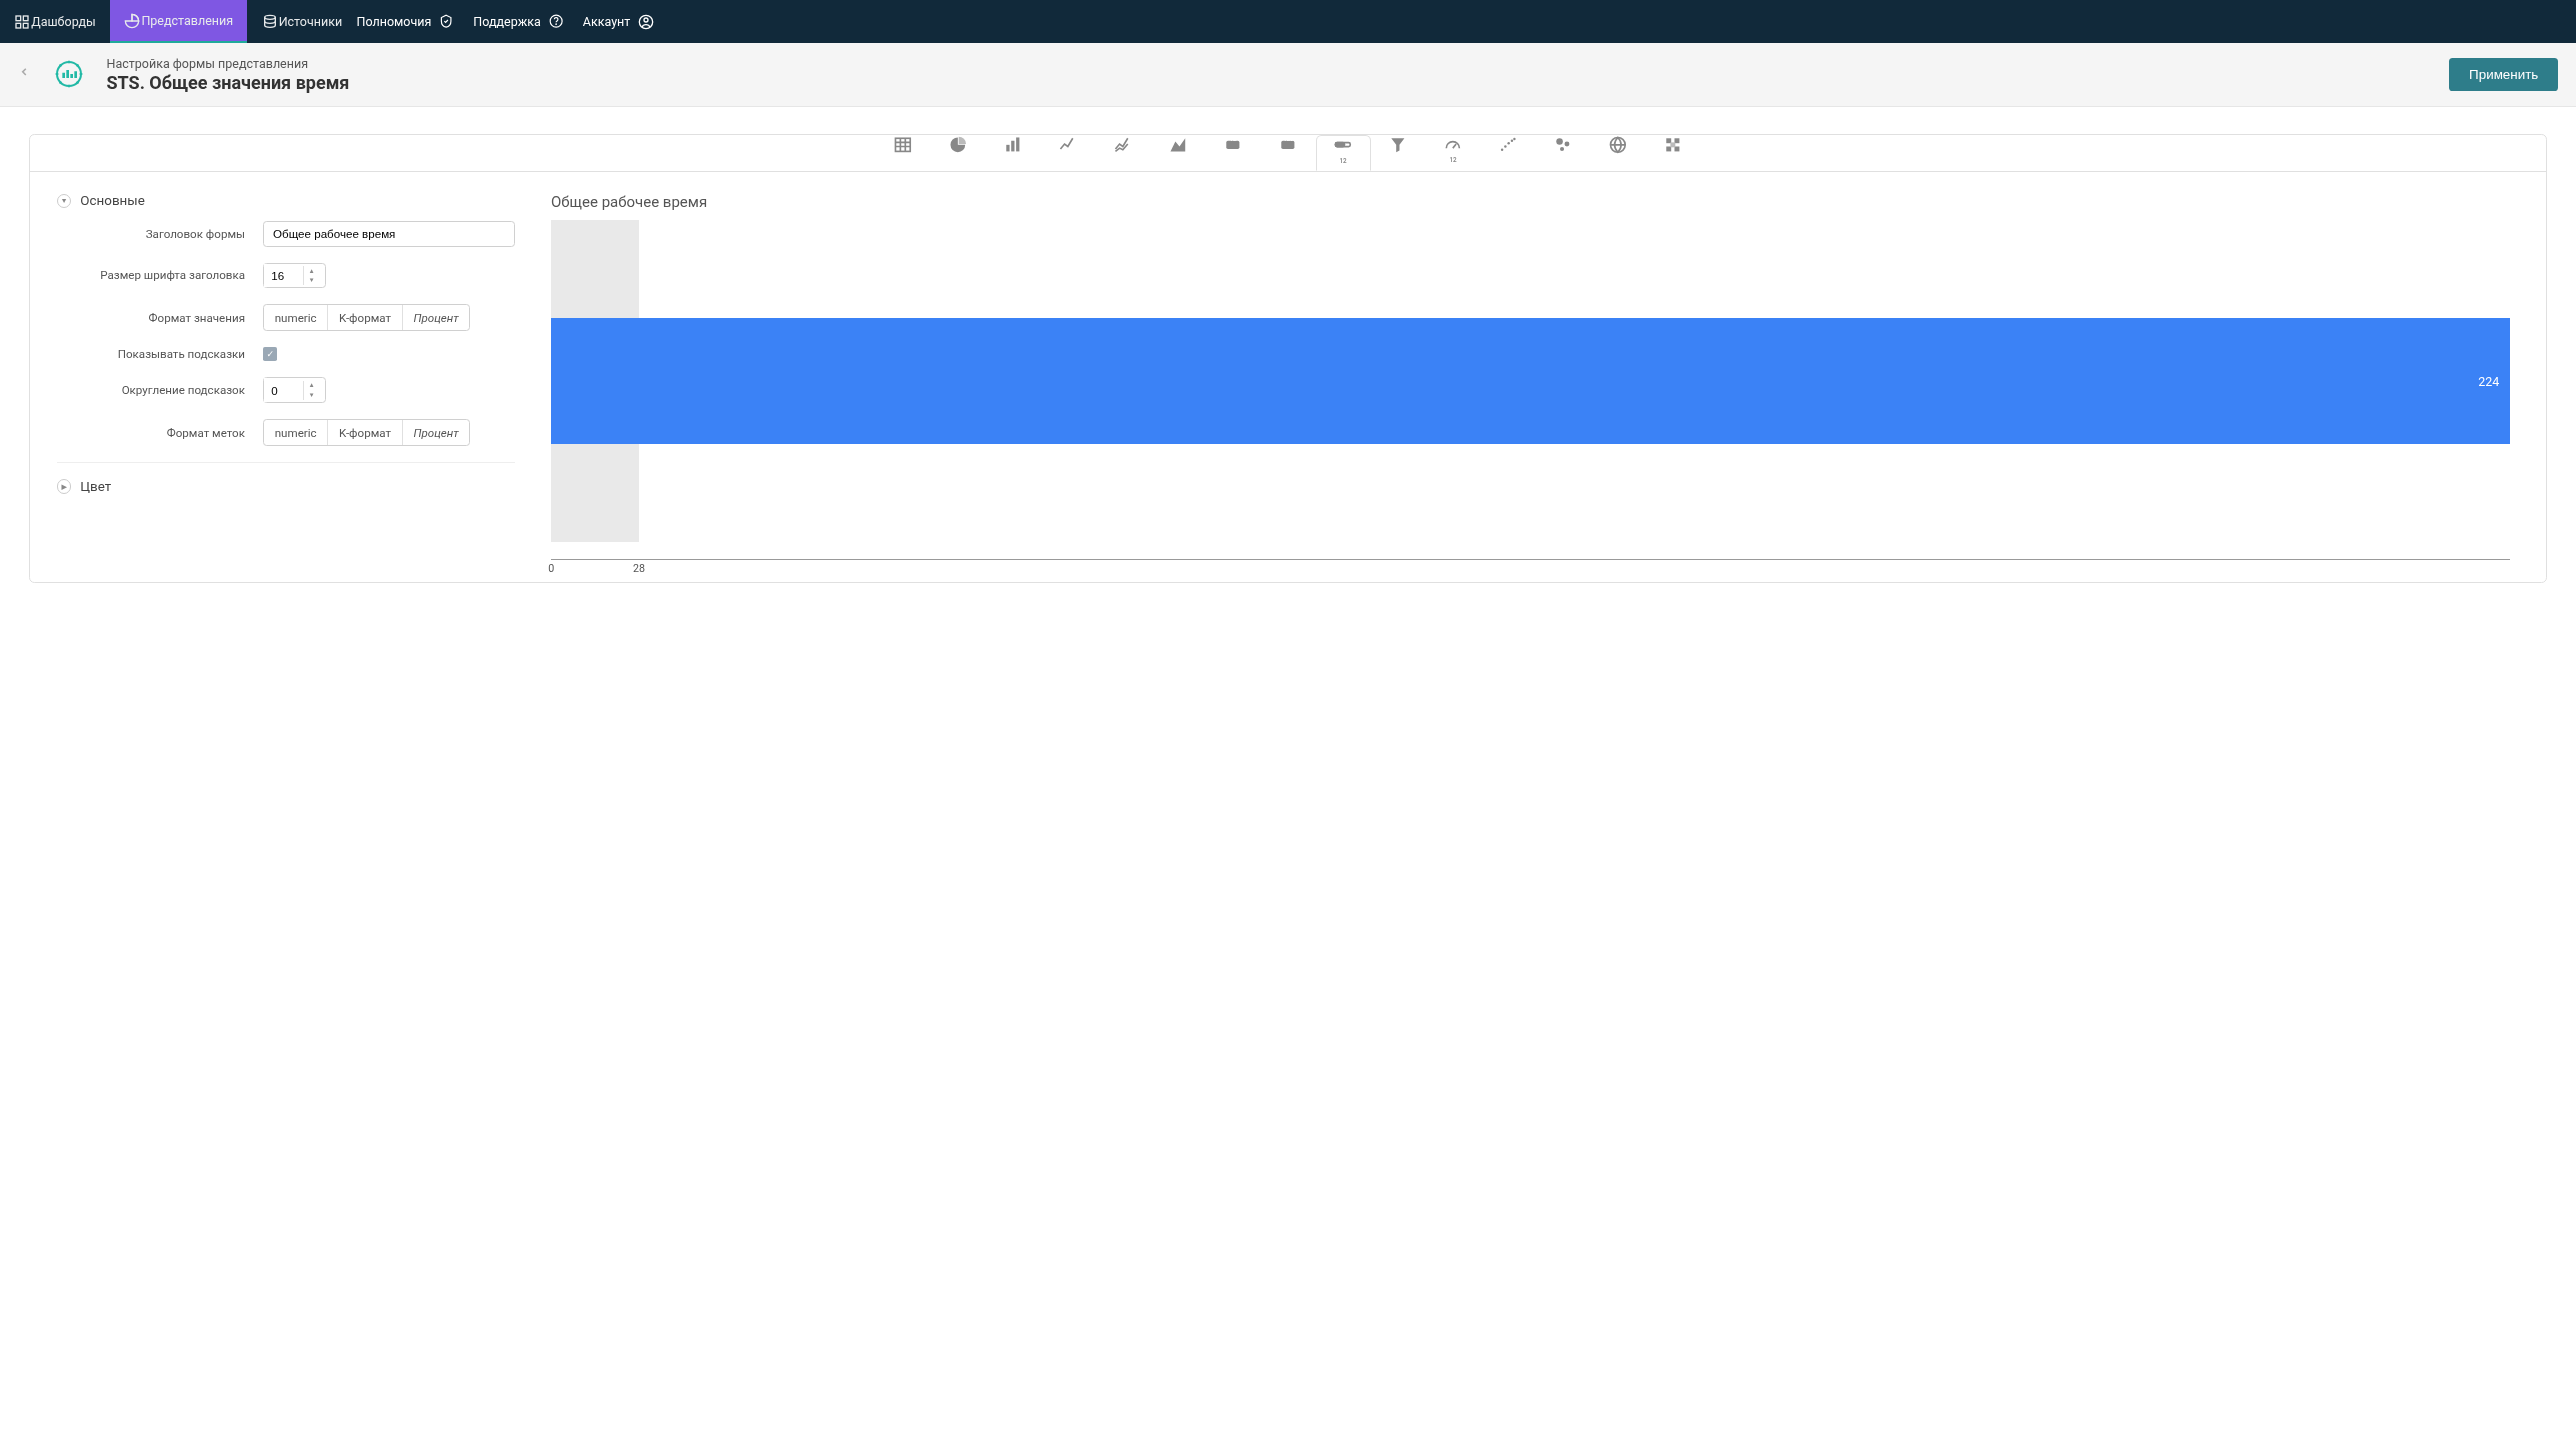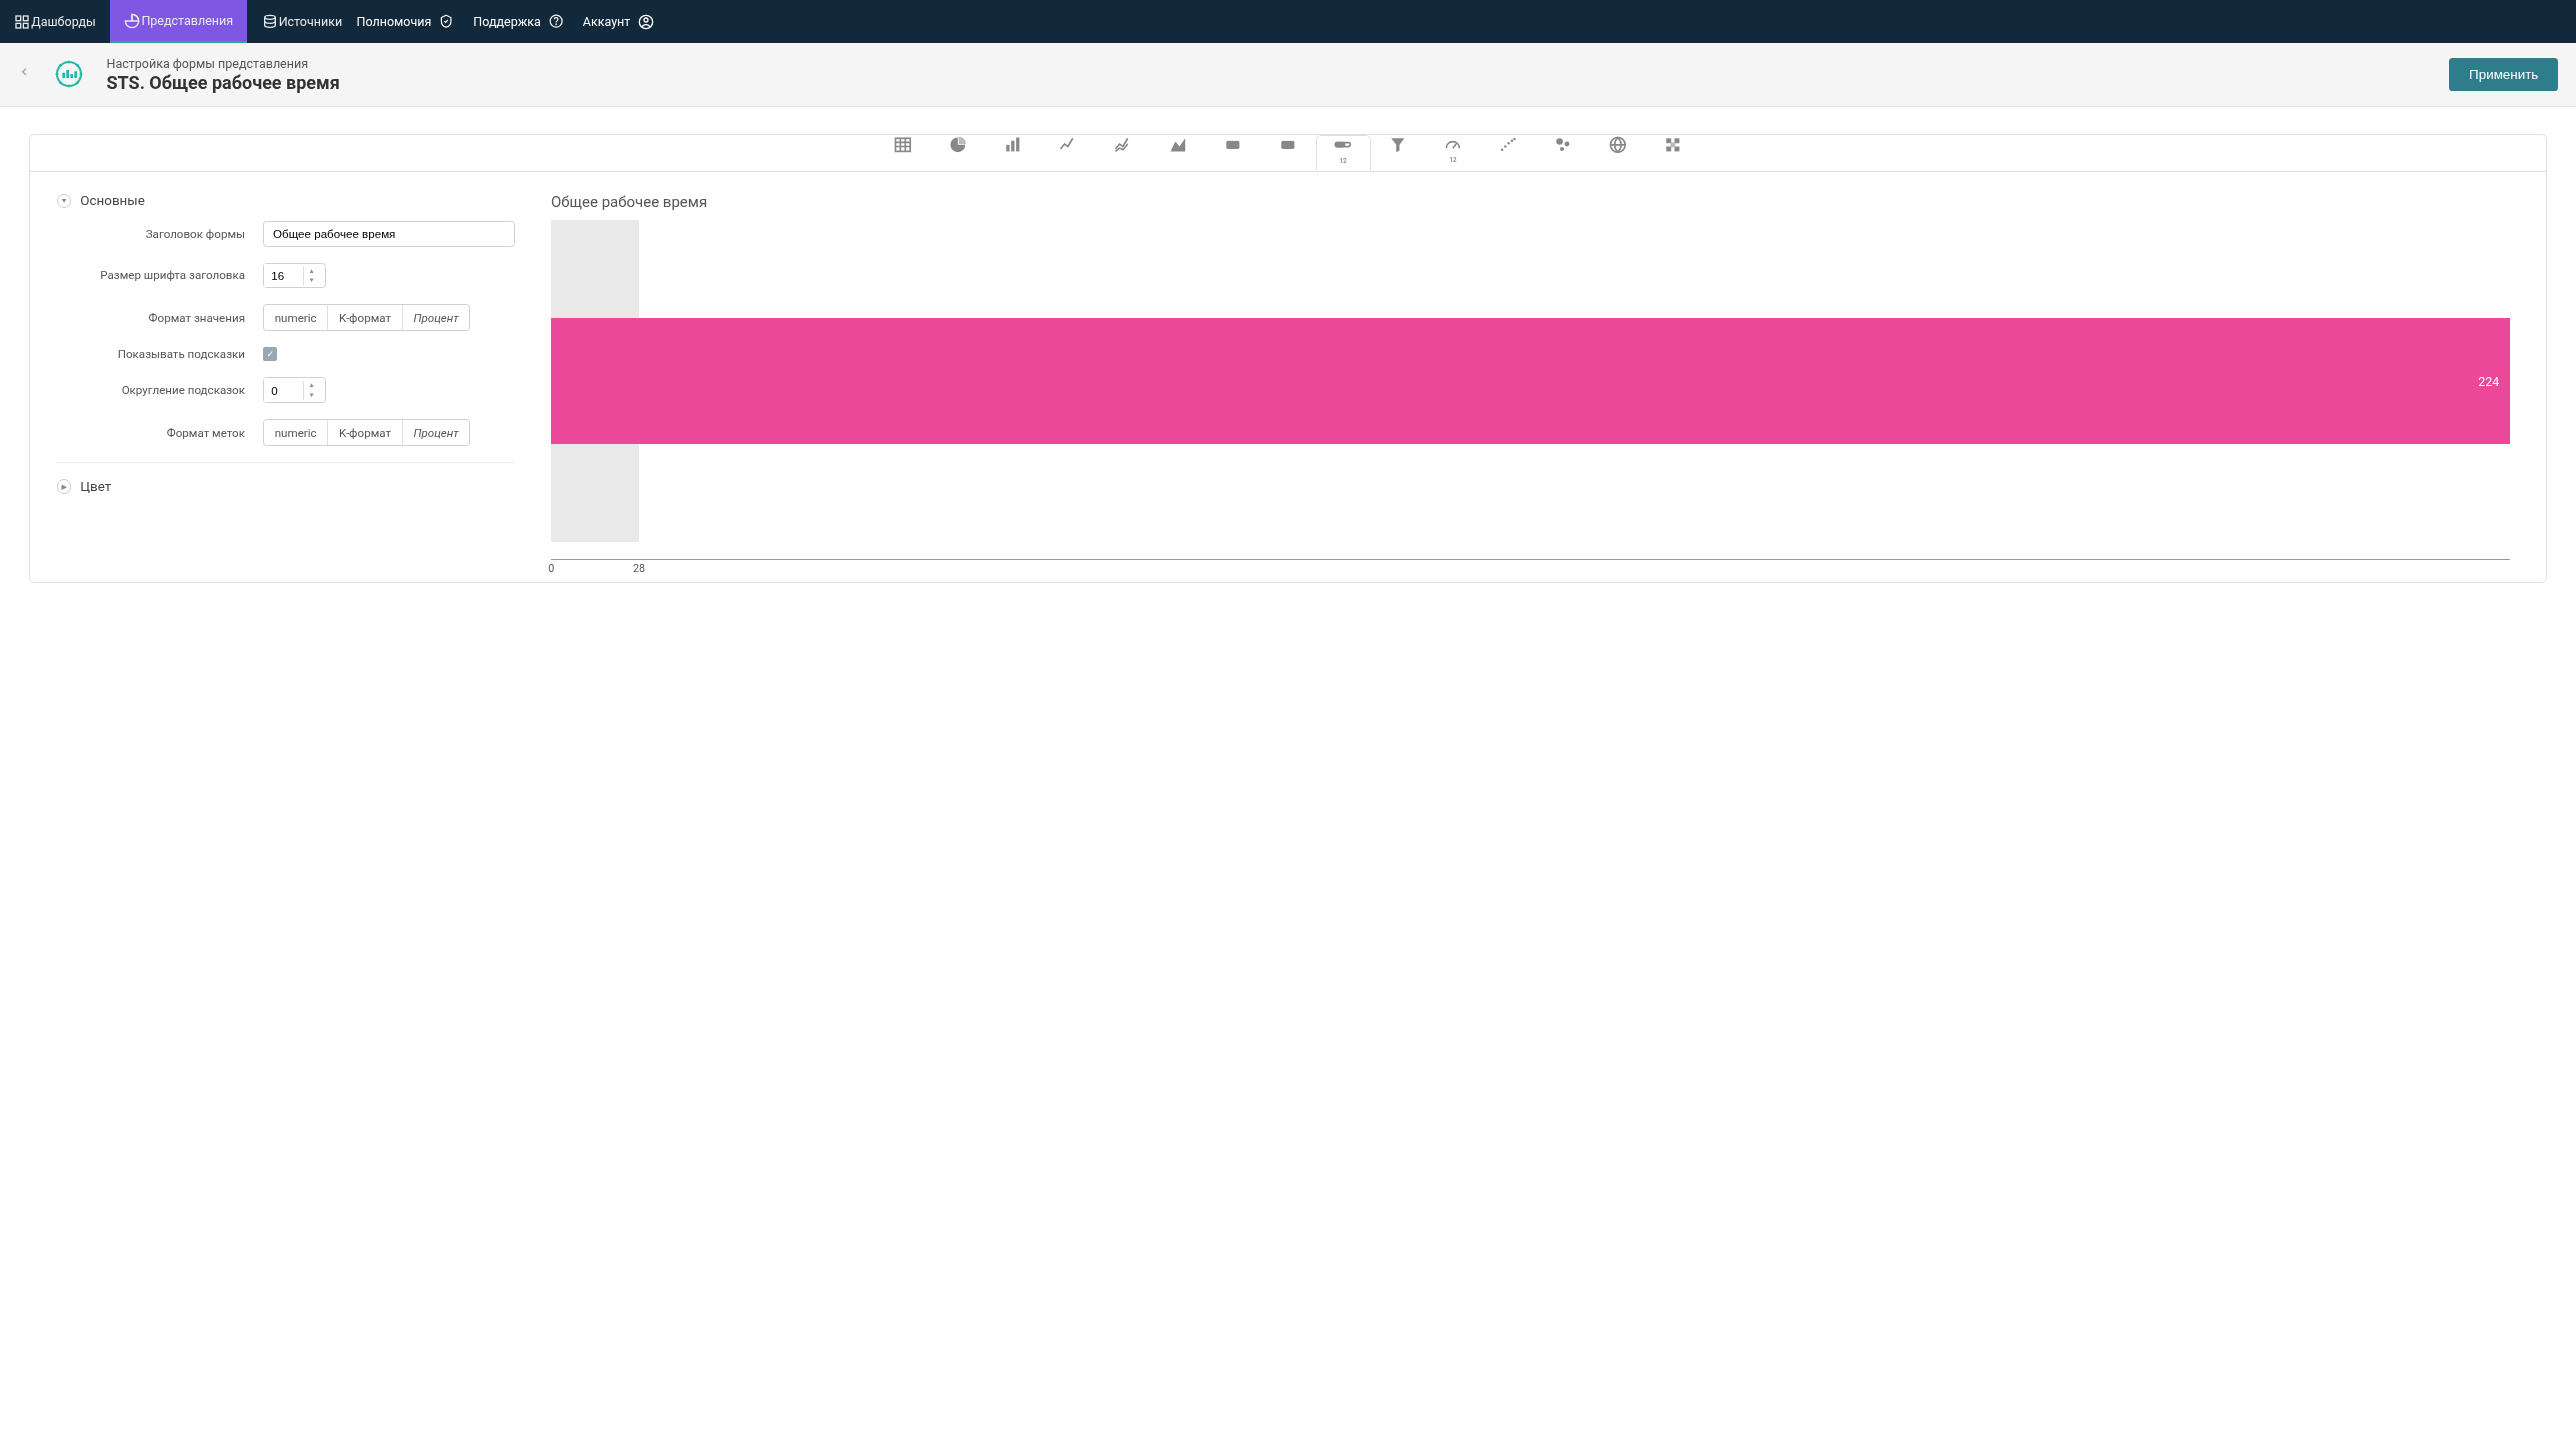--- a/index.html
+++ b/index.html
@@ -49,21 +49,21 @@
   .seg:last-child { border-right: none; font-style: italic; }
   .checkbox { width: 14.3px; height: 14.3px; background: #9aa8b5; border-radius: 1.8px; display: flex; align-items: center; justify-content: center; color: #fff; font-size: 9px; cursor: pointer; }
   .settings-divider { border-top: 0.9px solid #eee; margin: 9px 0 16px 0; }
   
   
   .preview-col { flex: 1; padding-right: 18px; }
   .chart-title { font-size: 15px; color: #555; margin-bottom: 9px; }
   .bar-chart-area { position: relative; height: 340px; }
   .bars-row { position: absolute; left: 0; right: 0; top: 0; bottom: 18px; display: flex; align-items: stretch; }
   .bar-bg { position: absolute; left: 0; width: 88px; top: 0; bottom: 0; background: #e9e9e9; }
-  .bar-fill { position: absolute; left: 0; top: 98px; bottom: 98px; background: #ec4899; display: flex; align-items: center; justify-content: flex-end; padding-right: 10.7px; color: #fff; font-size: 12.5px; width: 100%; }
+  .bar-fill { position: absolute; left: 0; top: 98px; bottom: 98px; background: #3b82f6; display: flex; align-items: center; justify-content: flex-end; padding-right: 10.7px; color: #fff; font-size: 12.5px; width: 100%; }
   .x-axis { position: absolute; left: 0; right: 0; bottom: 0; border-top: 0.9px solid #999; }
   .x-tick { position: absolute; top: 1.8px; font-size: 10.7px; color: #555; }
 </style>
 </head>
 <body>
 
 <div class="topnav">
   <div class="topnav-left">
     <div class="topnav-item">
       <svg width="16" height="16" viewBox="0 0 24 24" fill="none" stroke="#fff" stroke-width="2">
@@ -126,21 +126,21 @@
     </span>
     <span class="gear-icon-wrap">
       <svg width="32" height="32" viewBox="0 0 24 24" fill="none" stroke="#22b9a6" stroke-width="1.5">
           <circle cx="12" cy="12" r="9"></circle>
           <path d="M12 2v2M12 20v2M2 12h2M20 12h2M4.9 4.9l1.4 1.4M17.7 17.7l1.4 1.4M4.9 19.1l1.4-1.4M17.7 6.3l1.4-1.4"></path>
           <path d="M8 15V11M11 15V9M14 15V12M17 15V10" stroke-width="2"></path>
         </svg>
     </span>
     <div class="subheader-texts">
       <div class="line1">Настройка формы представления</div>
-      <div class="line2">STS. Общее рабочее время</div>
+      <div class="line2">STS. Общее значения время</div>
     </div>
   </div>
   <button class="apply-btn">Применить</button>
 </div>
 
 <div class="type-tabs-wrap">
   <div class="type-tabs-panel">
     <div class="type-tabs">
       <div class="type-tab">
           <svg viewBox="0 0 24 24" fill="none" stroke="#888" stroke-width="2">

